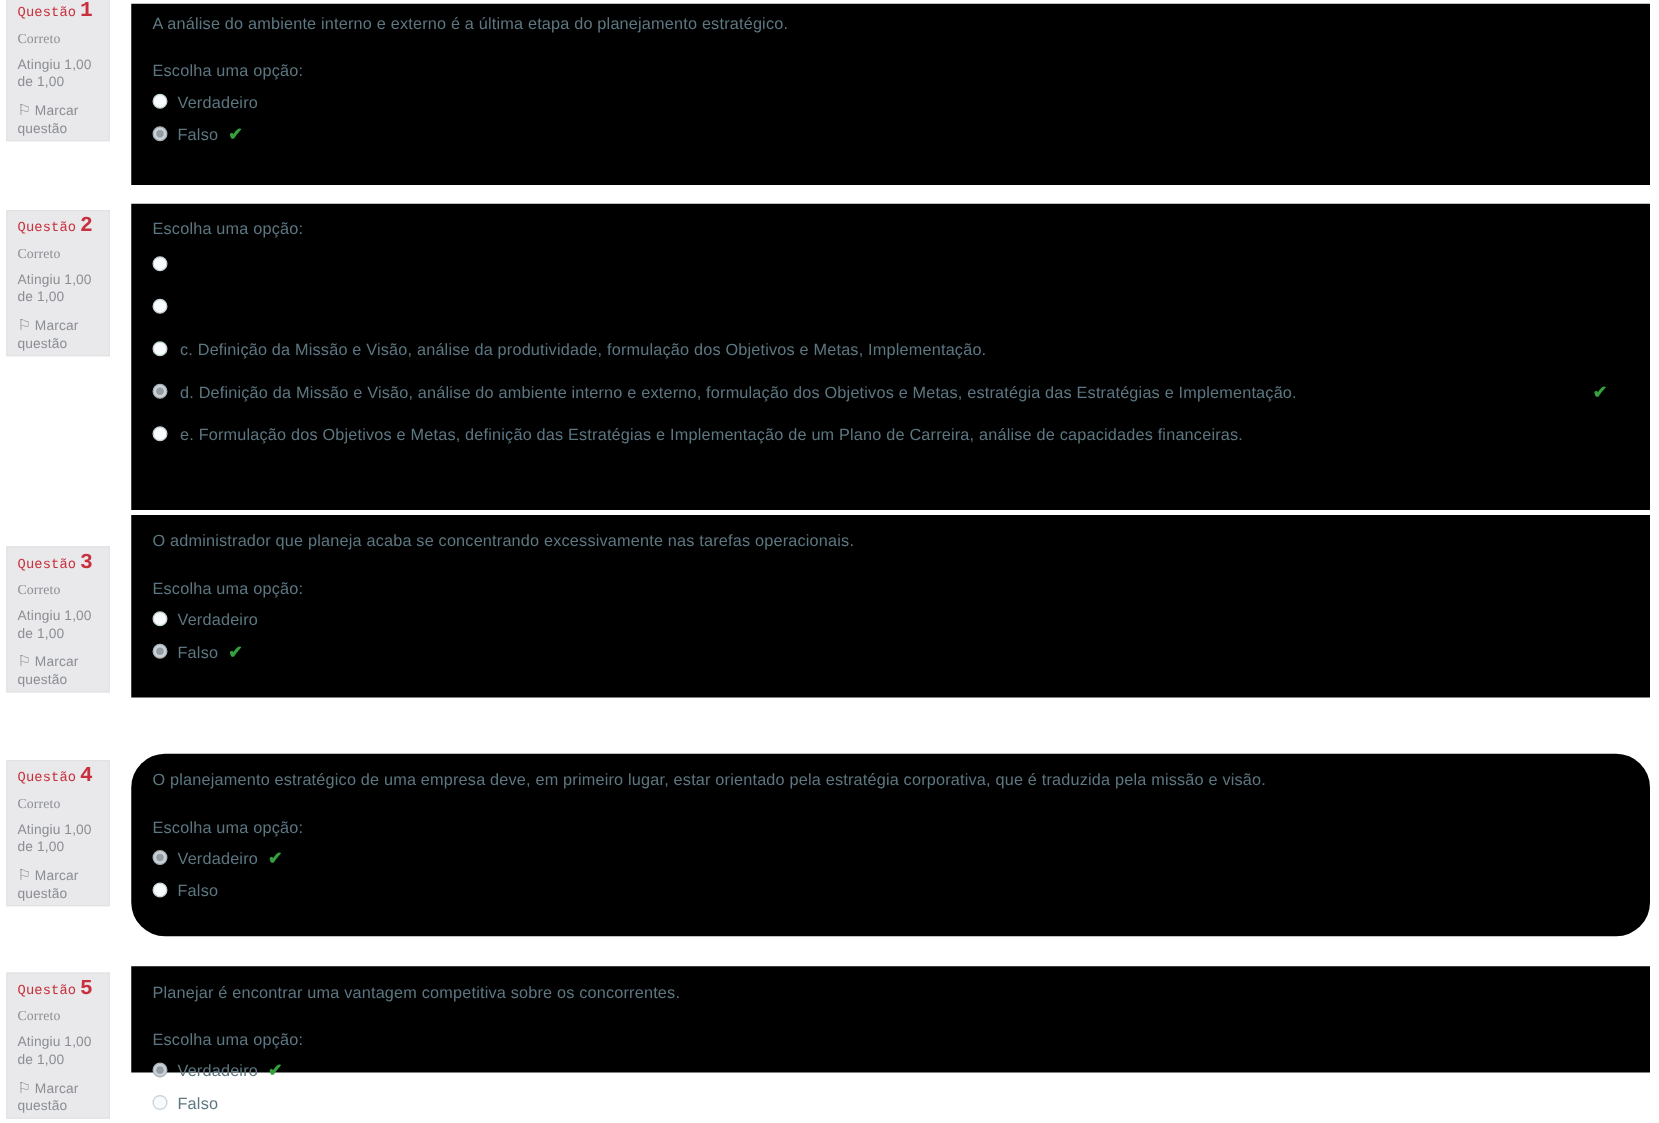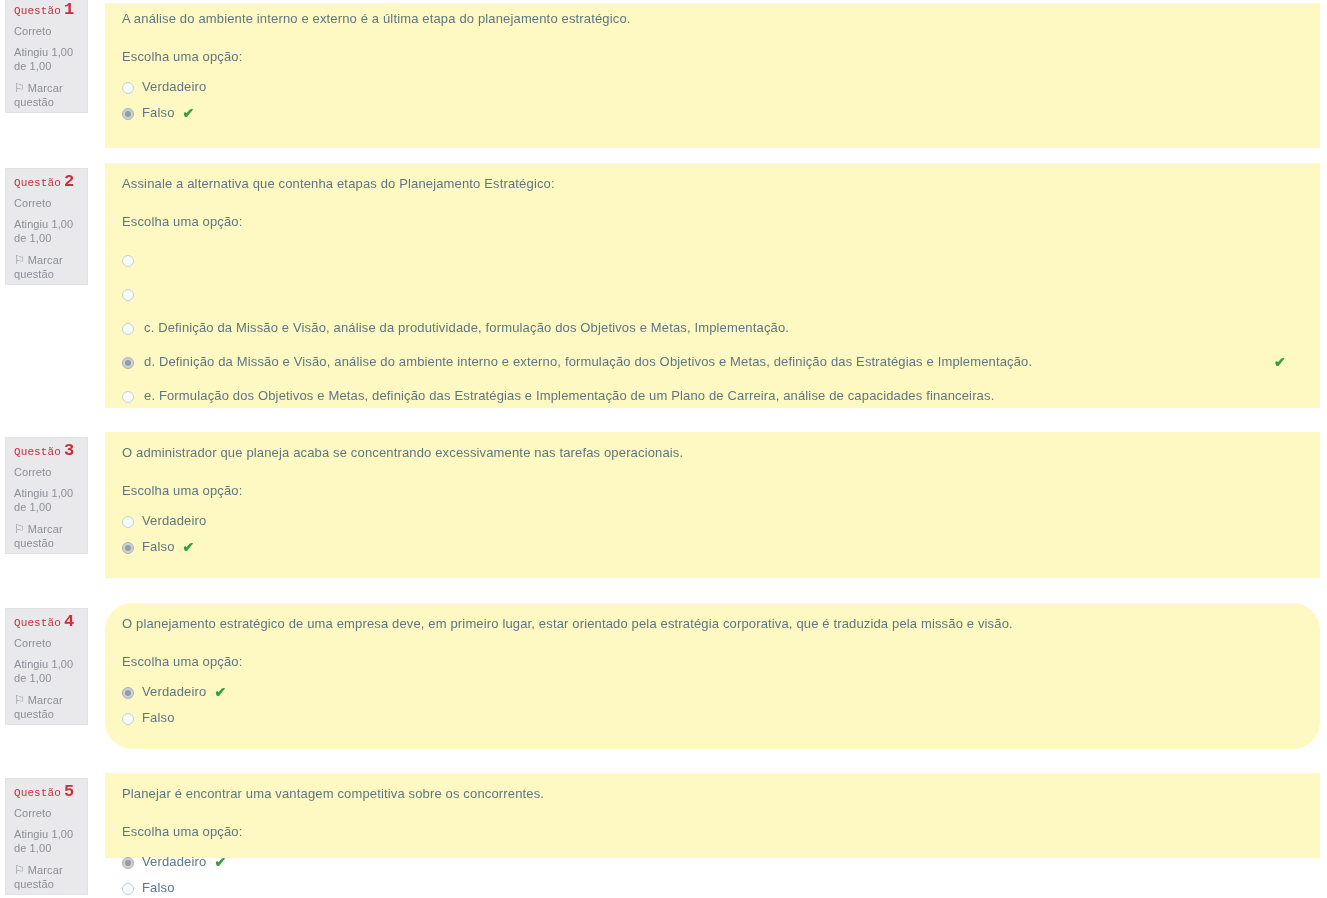--- a/index.html
+++ b/index.html
@@ -8,51 +8,51 @@
     font-family:"Liberation Sans",sans-serif;
   }
   
   .info{
     position:absolute;left:5px;width:83px;height:117px;box-sizing:border-box;
     background:#e9e9eb;border:1px solid #e2e2e5;padding:6px 8px;
     font-size:11px;color:#8b8e94;line-height:14px;letter-spacing:.1px;
   }
   .qline{color:#c7303c;margin:0 0 6px 0;white-space:nowrap;font-family:Liberation Mono, monospace;}
   .qline .q-no{font-size:17px;font-weight:bold;margin-left:3px;color:#c7303c;}
-  .status{margin:0 0 7px 0;}
+  .status{margin:0 0 7px 0;font-family:Liberation Serif, serif;}
   .grade{margin:0 0 8px 0;}
   .flagline{cursor:pointer;}
   .flag-ico{font-size:12px;margin-right:3px;color:#8b8e94;}
   
   .qbody{
     position:absolute;left:105px;width:1215px;box-sizing:border-box;
-    background:#fef9c3;padding:12px 20px 0 17px;
+    background:#000000;padding:12px 20px 0 17px;
     color:#5d7782;font-size:13px;letter-spacing:.15px;
   }
   .qtext{margin:0 0 22px 0;line-height:17px;}
   .prompt{margin:0 0 4px 0;}
-  .opt{display:flex;align-items:flex-end;position:relative;cursor:pointer;}
+  .opt{display:flex;align-items:center;position:relative;cursor:pointer;}
   .opt.tf{height:26px;}
   .opt.mc{height:34px;}
   .radio{
     flex:0 0 auto;width:12px;height:12px;border-radius:50%;box-sizing:border-box;
     background:#f7fbfb;border:1px solid #c2d2d6;margin-right:8px;position:relative;
   }
   .opt.mc .radio{margin-right:10px;}
   .radio.sel{background:#ccd1d5;border-color:#a9b2b8;}
   .radio.sel::after{
     content:"";position:absolute;left:2px;top:2px;width:6px;height:6px;
     border-radius:50%;background:#959da4;
   }
   .check{color:#34a13c;font-weight:bold;font-size:14px;margin-left:8px;line-height:1;}
   .check.right{position:absolute;right:14px;margin-left:0;}
   
   .i1{top:-4px}.b1{top:3px;height:145px;padding-top:7px;}
   .i2{top:168px}.b2{top:163px;height:245px;}
-  .i3{top:437px}.b3{top:432px;height:146px;}
+  .i3{top:437px}.b3{top:412px;height:146px;}
   .i4{top:608px}.b4{top:603px;height:146px;border-radius:27px;}
   .i5{top:778px}.b5{top:773px;height:85px;}
 </style>
 </head>
 <body>
 
 <div class="page">
 
   <div class="info i1">
     <div class="qline"><span>Questão</span><span class="q-no">1</span></div>
@@ -74,35 +74,34 @@
     </div>
   </div>
 
   <div class="info i2">
     <div class="qline"><span>Questão</span><span class="q-no">2</span></div>
     <div class="status">Correto</div>
     <div class="grade">Atingiu 1,00 de 1,00</div>
     <div class="flagline"><span class="flag-ico">⚐</span><span>Marcar questão</span></div>
   </div>
   <div class="qbody b2">
-    <p class="qtext">Assinale a alternativa que contenha etapas do Planejamento Estratégico:</p>
     <div class="prompt">Escolha uma opção:</div>
     <div class="opt mc">
       <span class="radio"></span>
     </div>
     <div class="opt mc">
       <span class="radio"></span>
     </div>
     <div class="opt mc">
       <span class="radio"></span>
       <span>c. Definição da Missão e Visão, análise da produtividade, formulação dos Objetivos e Metas, Implementação.</span>
     </div>
     <div class="opt mc">
       <span class="radio sel"></span>
-      <span>d. Definição da Missão e Visão, análise do ambiente interno e externo, formulação dos Objetivos e Metas, definição das Estratégias e Implementação.</span>
+      <span>d. Definição da Missão e Visão, análise do ambiente interno e externo, formulação dos Objetivos e Metas, estratégia das Estratégias e Implementação.</span>
       <span class="check right">✔</span>
     </div>
     <div class="opt mc">
       <span class="radio"></span>
       <span>e. Formulação dos Objetivos e Metas, definição das Estratégias e Implementação de um Plano de Carreira, análise de capacidades financeiras.</span>
     </div>
   </div>
 
   <div class="info i3">
     <div class="qline"><span>Questão</span><span class="q-no">3</span></div>

